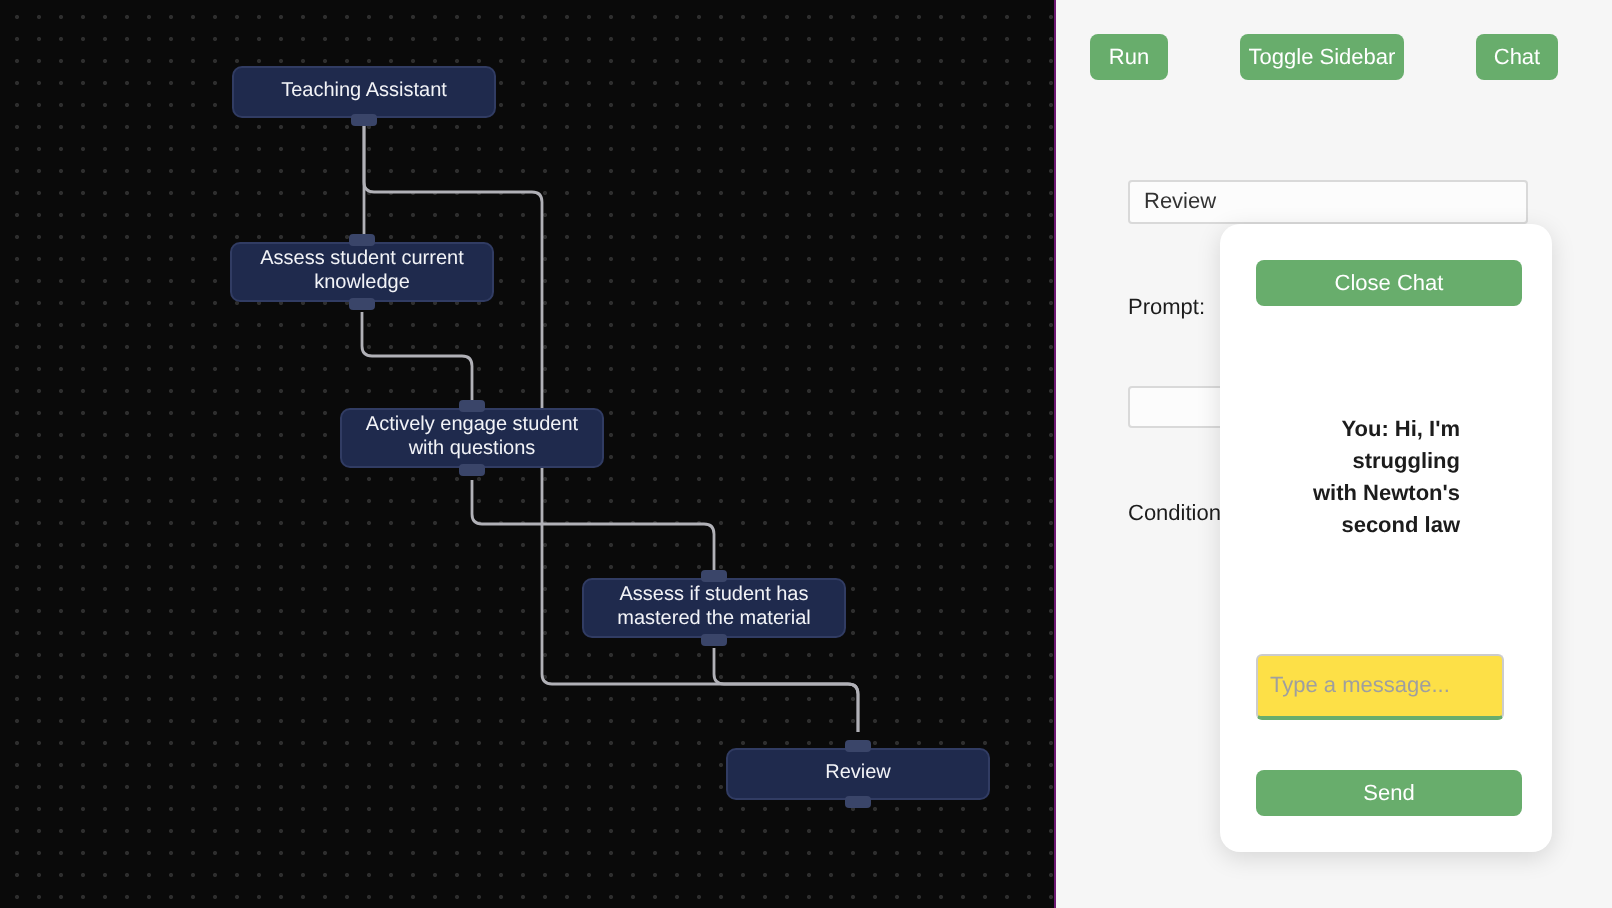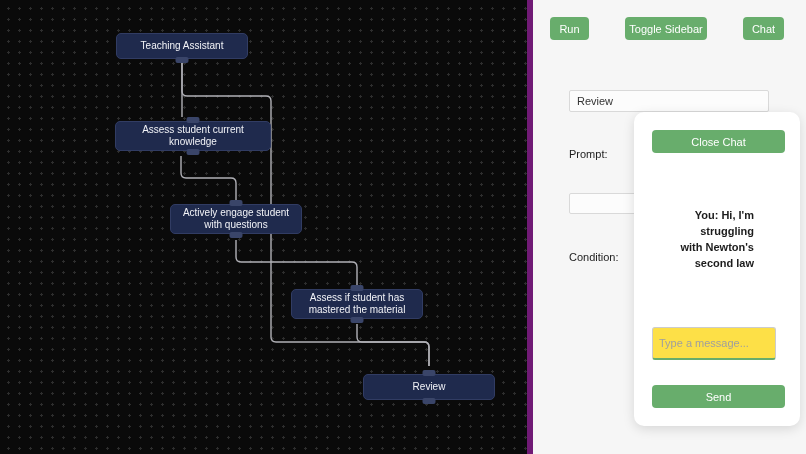--- a/index.html
+++ b/index.html
@@ -36,21 +36,21 @@
   .handle{
     position:absolute;left:50%;transform:translateX(-50%);
     width:13px;height:6px;border-radius:2px;background:var(--node-handle);
   }
   .handle.top{top:-5px;}
   .handle.bottom{bottom:-5px;}
 
   
   .sidebar{
     position:absolute;left:527px;top:0;width:279px;height:454px;
-    background:var(--sidebar-bg);border-left:6px solid #701a75;
+    background:var(--sidebar-bg);border-left:1px solid #701a75;
   }
   .btn{
     position:absolute;background:var(--accent-green);color:#fff;border:none;
     border-radius:4px;font-size:11px;font-family:inherit;cursor:pointer;
     display:flex;align-items:center;justify-content:center;
   }
   .btn-run{left:17px;top:17px;width:39px;height:23px;}
   .btn-toggle{left:92px;top:17px;width:82px;height:23px;}
   .btn-chat{left:210px;top:17px;width:41px;height:23px;}
 
@@ -62,21 +62,20 @@
   .prompt-input{left:36px;top:193px;width:200px;height:21px;z-index:1;}
   .field-label{position:absolute;font-size:11px;color:var(--text-dark);}
   .prompt-label{left:36px;top:148px;}
   .condition-label{left:36px;top:251px;}
 
   
   .chat-panel{
     position:absolute;left:82px;top:112px;width:166px;height:314px;
     background:#fff;border-radius:10px;box-shadow:0 3px 12px rgba(0,0,0,.13);
     z-index:5;
-    margin-left:19px;
   }
   .btn-close-chat{left:18px;top:18px;width:133px;height:23px;}
   .chat-messages{position:absolute;left:0;top:95px;width:100%;text-align:center;}
   .chat-message{
     display:inline-block;text-align:right;width:74px;
     font-size:11px;line-height:16px;color:var(--text-dark);font-weight:bold;
   }
   .chat-input{
     position:absolute;left:18px;top:215px;width:124px;height:23px;
     border:1px solid #ccc;border-bottom:2px solid var(--accent-green);
@@ -95,21 +94,21 @@
       <path d="M182,63 L182,91 Q182,96 187,96 L266,96 Q271,96 271,101 L271,337 Q271,342 276,342 L424,342 Q429,342 429,347 L429,366"></path>
       <path d="M181,156 L181,173 Q181,178 186,178 L231,178 Q236,178 236,183 L236,202"></path>
       <path d="M236,240 L236,257 Q236,262 241,262 L352,262 Q357,262 357,267 L357,287"></path>
       <path d="M357,324 L357,337 Q357,342 362,342 L424,342 Q429,342 429,347 L429,366"></path>
     </svg>
 
 <div class="flow-node" style="left: 116px; top: 33px; width: 132px; height: 26px;">
       <span>Teaching Assistant</span>
       <div class="handle bottom"></div>
     </div>
-    <div class="flow-node" style="left: 115px; top: 121px; width: 156px; height: 30px;">
+    <div class="flow-node" style="left: 115px; top: 121px; width: 132px; height: 30px;">
       <span>Assess student current knowledge</span>
       <div class="handle top"></div>
       <div class="handle bottom"></div>
     </div>
     <div class="flow-node" style="left: 170px; top: 204px; width: 132px; height: 30px;">
       <span>Actively engage student with questions</span>
       <div class="handle top"></div>
       <div class="handle bottom"></div>
     </div>
     <div class="flow-node" style="left: 291px; top: 289px; width: 132px; height: 30px; align-items: center;">

